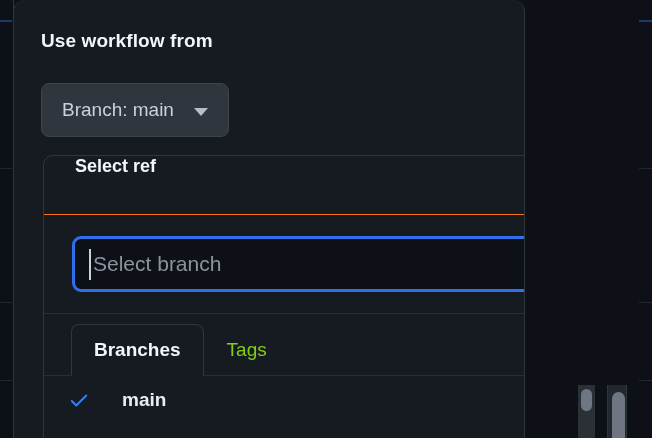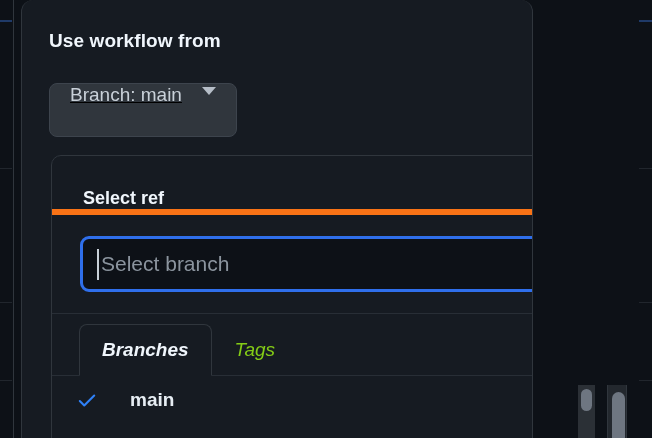--- a/index.html
+++ b/index.html
@@ -58,46 +58,45 @@
     width: 512px;
     height: 438px;
     background: #161b22;
     border: 1px solid #30363d;
     border-top: none;
     border-bottom: none;
     border-top-left-radius: 12px;
     border-top-right-radius: 12px;
     box-sizing: border-box;
     overflow: hidden;
-    margin-left: 8px;
   }
 
   .dialog-title {
     margin: 30px 0 0 27px;
     font-size: 19px;
     font-weight: bold;
     color: #f0f6fc;
     letter-spacing: 0.1px;
   }
 
   
   .branch-button {
     position: absolute;
     left: 27px;
     top: 83px;
     height: 54px;
     box-sizing: border-box;
     display: flex;
+    align-items: center;
     gap: 20px;
     padding: 0 20px;
     background: #30363d;
     border: 1px solid #3d444d;
     border-radius: 8px;
     cursor: pointer;
-    text-decoration: underline;
   }
   .branch-button-label {
     font-size: 19px;
     color: #c9d1d9;
     white-space: nowrap;
   }
   .caret-down {
     width: 0;
     height: 0;
     border-left: 7px solid transparent;
@@ -117,23 +116,23 @@
     border: 1px solid #30363d;
     border-top-left-radius: 10px;
     border-top-right-radius: 10px;
     box-sizing: border-box;
     overflow: hidden;
   }
 
   .ref-panel-header {
     height: 59px;
     display: flex;
-    align-items: flex-end;
+    align-items: flex-start;
     padding: 0 0 0 31px;
-    border-bottom: 6px solid #f97316;
+    border-bottom: 1px solid #f97316;
     box-sizing: border-box;
   }
   .ref-panel-header-title {
     font-size: 18px;
     font-weight: bold;
     color: #f0f6fc;
   }
 
   .ref-panel-filter {
     height: 99px;
@@ -176,21 +175,20 @@
     background: #c9d1d9;
   }
 
   
   .ref-tabs {
     position: relative;
     height: 62px;
     padding-left: 27px;
     display: flex;
     align-items: flex-end;
-    font-style: italic;
   }
   .tabs-baseline {
     position: absolute;
     left: 0;
     right: 0;
     bottom: 0;
     height: 1px;
     background: #282e36;
   }
   .tab {

